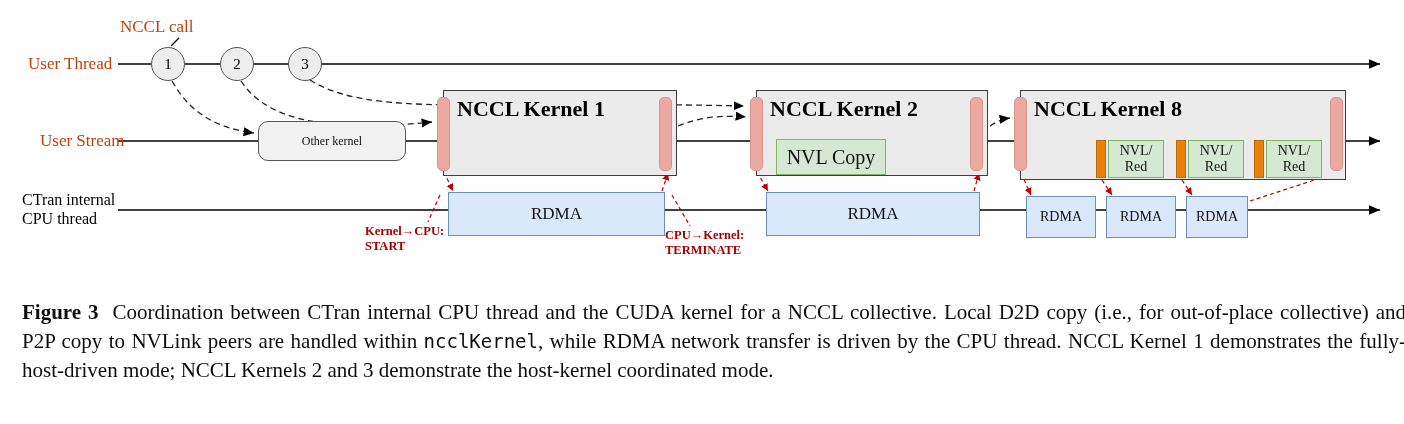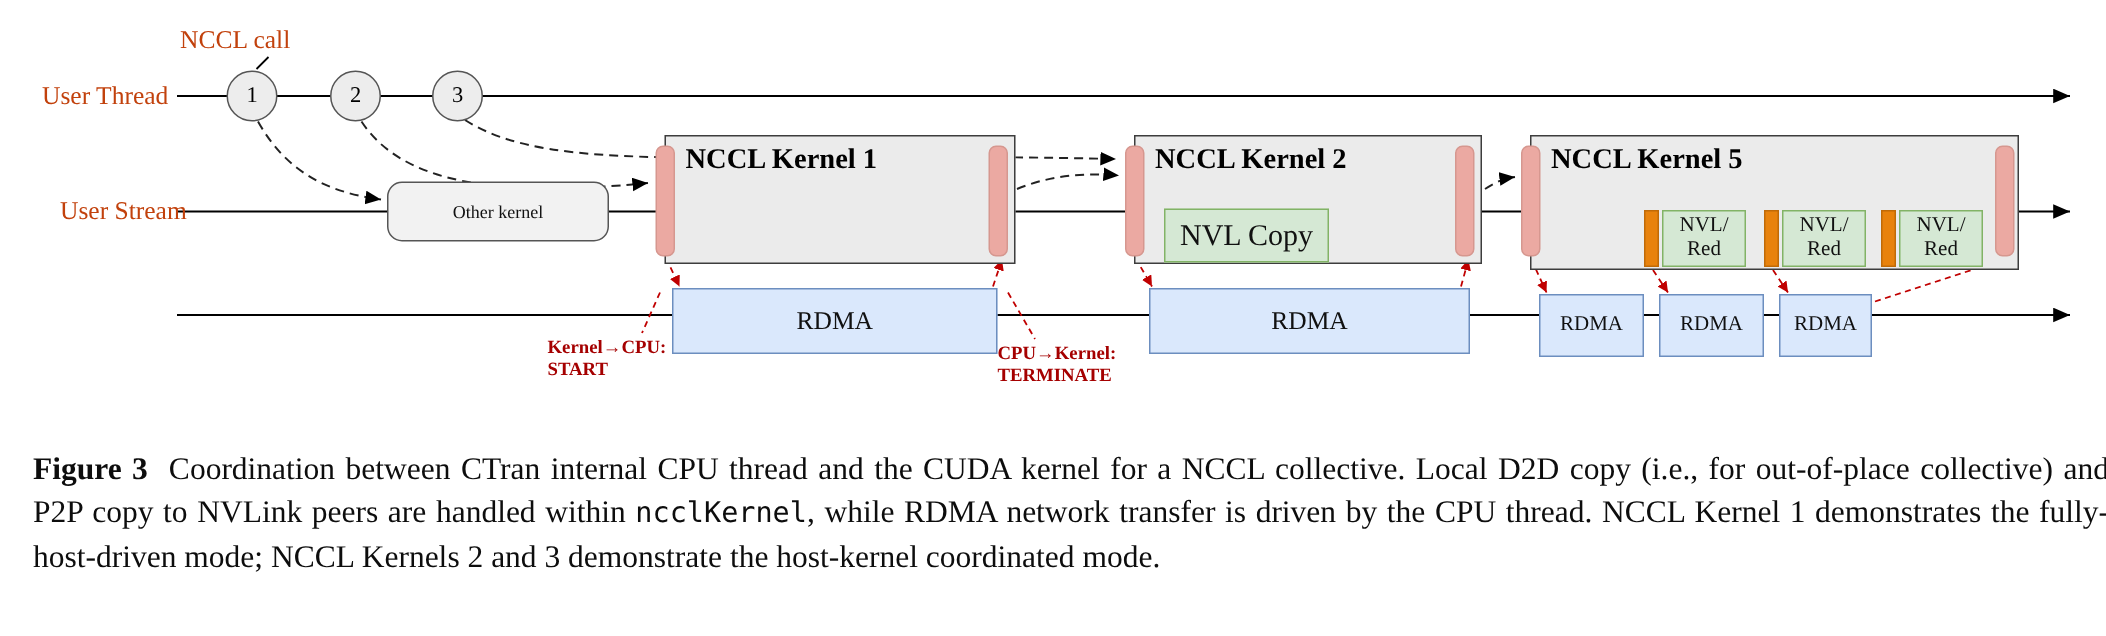--- a/index.html
+++ b/index.html
@@ -31,21 +31,21 @@
     font-size:15px;color:#000;
   }
 
   .box{box-sizing:border-box;display:flex;align-items:center;justify-content:center;text-align:center;}
   .other-kernel{
     background:#f2f2f2;border:1.5px solid #555;border-radius:10px;font-size:12px;
   }
   .kernel-box{
     background:var(--kernel-box);border:1.5px solid #3d3d3d;
   }
-  .kernel-label{font-size:19px;font-weight:600;color:#000;}
+  .kernel-label{font-size:22px;font-weight:600;color:#000;}
   .pink-bar{
     width:13px;height:74px;border-radius:5px;
     background:var(--pink-bar);border:1px solid #d6978f;box-sizing:border-box;
   }
   .green-box{
     background:var(--green-box);border:1px solid var(--green-border);font-size:20px;
   }
   .green-box.small{font-size:14px;line-height:16px;flex-direction:column;}
   .orange-bar{
     width:10px;height:38px;background:var(--orange-bar);border:1px solid #c06a06;box-sizing:border-box;
@@ -106,20 +106,24 @@
     <line x1="1021" y1="173" x2="1031" y2="195" stroke="#c00000" stroke-width="1.2" stroke-dasharray="4 3" marker-end="url(#arrowRed)"></line>
     <line x1="1102" y1="180" x2="1112" y2="195" stroke="#c00000" stroke-width="1.2" stroke-dasharray="4 3" marker-end="url(#arrowRed)"></line>
     <line x1="1182" y1="180" x2="1192" y2="195" stroke="#c00000" stroke-width="1.2" stroke-dasharray="4 3" marker-end="url(#arrowRed)"></line>
     <line x1="1250" y1="201" x2="1333" y2="174" stroke="#c00000" stroke-width="1.2" stroke-dasharray="4 3" marker-end="url(#arrowRed)"></line>
   </svg>
 
   <div class="layer">
 
     <div class="abs row-label" style="left:28px;top:54px;">User Thread</div>
     <div class="abs row-label" style="left:40px;top:131px;">User Stream</div>
+    <div class="abs small-label" style="left:22px;top:190px;">
+      <span style="display:block;">CTran internal</span>
+      <span style="display:block;">CPU thread</span>
+    </div>
 
     <div class="abs row-label" style="left:120px;top:17px;">NCCL call</div>
     <div class="abs call-circle" style="left:151px;top:47px;">
       <span>1</span>
     </div>
     <div class="abs call-circle" style="left:220px;top:47px;">
       <span>2</span>
     </div>
     <div class="abs call-circle" style="left:288px;top:47px;">
       <span>3</span>
@@ -136,21 +140,21 @@
 
     <div class="abs box kernel-box" style="left:756px;top:90px;width:232px;height:86px;"></div>
     <div class="abs kernel-label" style="left:770px;top:96px;">NCCL Kernel 2</div>
     <div class="abs pink-bar" style="left:750px;top:97px;"></div>
     <div class="abs pink-bar" style="left:970px;top:97px;"></div>
     <div class="abs box green-box" style="left:776px;top:139px;width:110px;height:36px;">
       <span>NVL Copy</span>
     </div>
 
     <div class="abs box kernel-box" style="left:1020px;top:90px;width:326px;height:90px;"></div>
-    <div class="abs kernel-label" style="left:1034px;top:96px;">NCCL Kernel 5</div>
+    <div class="abs kernel-label" style="left:1034px;top:96px;">NCCL Kernel 8</div>
     <div class="abs pink-bar" style="left:1014px;top:97px;"></div>
     <div class="abs pink-bar" style="left:1330px;top:97px;"></div>
 
     <div class="abs orange-bar" style="left:1096px;top:140px;"></div>
     <div class="abs box green-box small" style="left:1108px;top:140px;width:56px;height:38px;">
       <span>NVL/</span>
       <span>Red</span>
     </div>
     <div class="abs orange-bar" style="left:1176px;top:140px;"></div>
     <div class="abs box green-box small" style="left:1188px;top:140px;width:56px;height:38px;">

